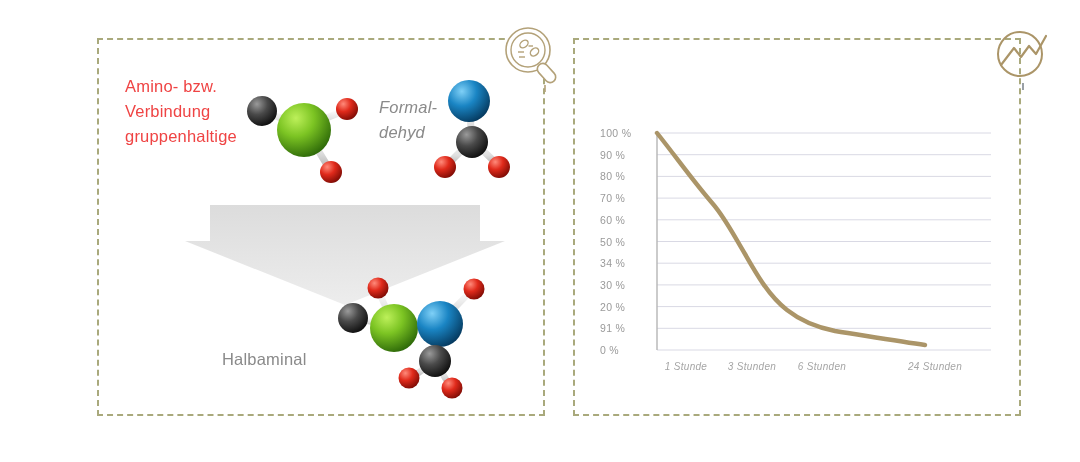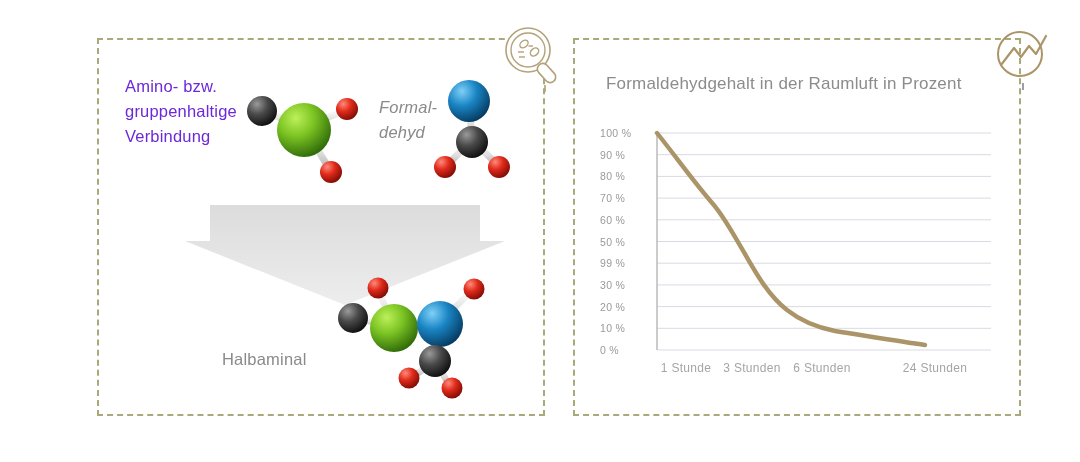--- a/index.html
+++ b/index.html
@@ -41,21 +41,21 @@
   }
   #icon-magnifier { left: 498px; top: 22px; }
   #icon-trend     { left: 988px; top: 20px; }
 
   
   #left-text {
     position: absolute;
     left: 125px;
     top: 74px;
     width: 190px;
-    color: #6d28d9;
+    color: #ef4444;
     font-size: 16.5px;
     line-height: 25px;
     letter-spacing: 0.2px;
   }
   #left-text div { white-space: nowrap; }
 
   #label-formaldehyd {
     position: absolute;
     left: 379px;
     top: 95px;
@@ -115,24 +115,25 @@
   #ylabels {
     position: absolute;
     left: 594px;
     top: 0;
     width: 52px;
     height: 462px;
   }
   .xtick {
     position: absolute;
     color: #a5a5a5;
-    font-size: 12px;
+    font-size: 10px;
     letter-spacing: 0.3px;
     white-space: nowrap;
     transform: translateX(-50%);
+    font-style: italic;
   }
   #xlabels {
     position: absolute;
     left: 0; top: 0;
     width: 1080px;
     height: 462px;
   }
 </style>
 </head>
 <body>
@@ -148,22 +149,22 @@
     <ellipse cx="36.5" cy="30" rx="4.6" ry="3.4" transform="rotate(-40 36.5 30)" fill="none" stroke="#b3a178" stroke-width="1.4"></ellipse>
     <line x1="20" y1="30" x2="26" y2="30" stroke="#b3a178" stroke-width="1.4"></line>
     <line x1="21" y1="35" x2="27" y2="35" stroke="#b3a178" stroke-width="1.4"></line>
     <line x1="30.5" y1="24" x2="35" y2="24" stroke="#b3a178" stroke-width="1.4"></line>
     <rect x="43" y="40" width="11" height="22" rx="5.5" transform="rotate(-42 48.5 51)" fill="#ffffff" stroke="#b3a178" stroke-width="1.6"></rect>
     <line x1="47" y1="63" x2="47" y2="70" stroke="#b3a178" stroke-width="1.6"></line>
   </svg>
 
   <div id="left-text">
     <div>Amino- bzw.</div>
+    <div>Verbindung</div>
     <div>gruppenhaltige</div>
-    <div>Verbindung</div>
   </div>
 
   <div id="label-formaldehyd">
     <div>Formal-</div>
     <div>dehyd</div>
   </div>
 
   <svg class="svg-abs" id="mol-amino" viewBox="0 0 136 115">
     <defs>
       <radialGradient id="gGreen" cx="35%" cy="28%" r="75%">
@@ -248,21 +249,20 @@
   <div id="label-halbaminal">Halbaminal</div>
 
   <div class="panel" id="panel-right"></div>
 
   <svg class="corner-icon" id="icon-trend" viewBox="0 0 72 72">
     <circle cx="32" cy="34" r="22" fill="none" stroke="#ab9568" stroke-width="2"></circle>
     <polyline points="13,45 26,28 33,37 41,26 48,34 58,16" fill="none" stroke="#ab9568" stroke-width="2.2" stroke-linecap="round" stroke-linejoin="round"></polyline>
     <line x1="35" y1="63" x2="35" y2="70" stroke="#9aa0a6" stroke-width="2"></line>
   </svg>
 
-  <div id="chart-title">Formaldehydgehalt in der Raumluft in Prozent</div>
 
   <svg id="chart-area" viewBox="0 0 448 378">
 
     <g stroke="#d9d9e4" stroke-width="1">
       <line x1="84" y1="95" x2="418" y2="95"></line>
       <line x1="84" y1="116.7" x2="418" y2="116.7"></line>
       <line x1="84" y1="138.4" x2="418" y2="138.4"></line>
       <line x1="84" y1="160.1" x2="418" y2="160.1"></line>
       <line x1="84" y1="181.8" x2="418" y2="181.8"></line>
       <line x1="84" y1="203.5" x2="418" y2="203.5"></line>
@@ -283,24 +283,24 @@
              C 300,299 330,304 352,307" fill="none" stroke="#ab9568" stroke-width="4.4" stroke-linecap="round" stroke-linejoin="round"></path>
   </svg>
 
   <div id="ylabels">
     <span class="ytick" style="top:133px">100 %</span>
     <span class="ytick" style="top:154.7px">90 %</span>
     <span class="ytick" style="top:176.4px">80 %</span>
     <span class="ytick" style="top:198.1px">70 %</span>
     <span class="ytick" style="top:219.8px">60 %</span>
     <span class="ytick" style="top:241.5px">50 %</span>
-    <span class="ytick" style="top:263.2px">99 %</span>
+    <span class="ytick" style="top:263.2px">34 %</span>
     <span class="ytick" style="top:284.9px">30 %</span>
     <span class="ytick" style="top:306.6px">20 %</span>
-    <span class="ytick" style="top:328.3px">10 %</span>
+    <span class="ytick" style="top:328.3px">91 %</span>
     <span class="ytick" style="top:350px">0 %</span>
   </div>
 
   <div id="xlabels">
     <span class="xtick" style="left:686px; top:361px">1 Stunde</span>
     <span class="xtick" style="left:752px; top:361px">3 Stunden</span>
     <span class="xtick" style="left:822px; top:361px">6 Stunden</span>
     <span class="xtick" style="left:935px; top:361px">24 Stunden</span>
   </div>
 

